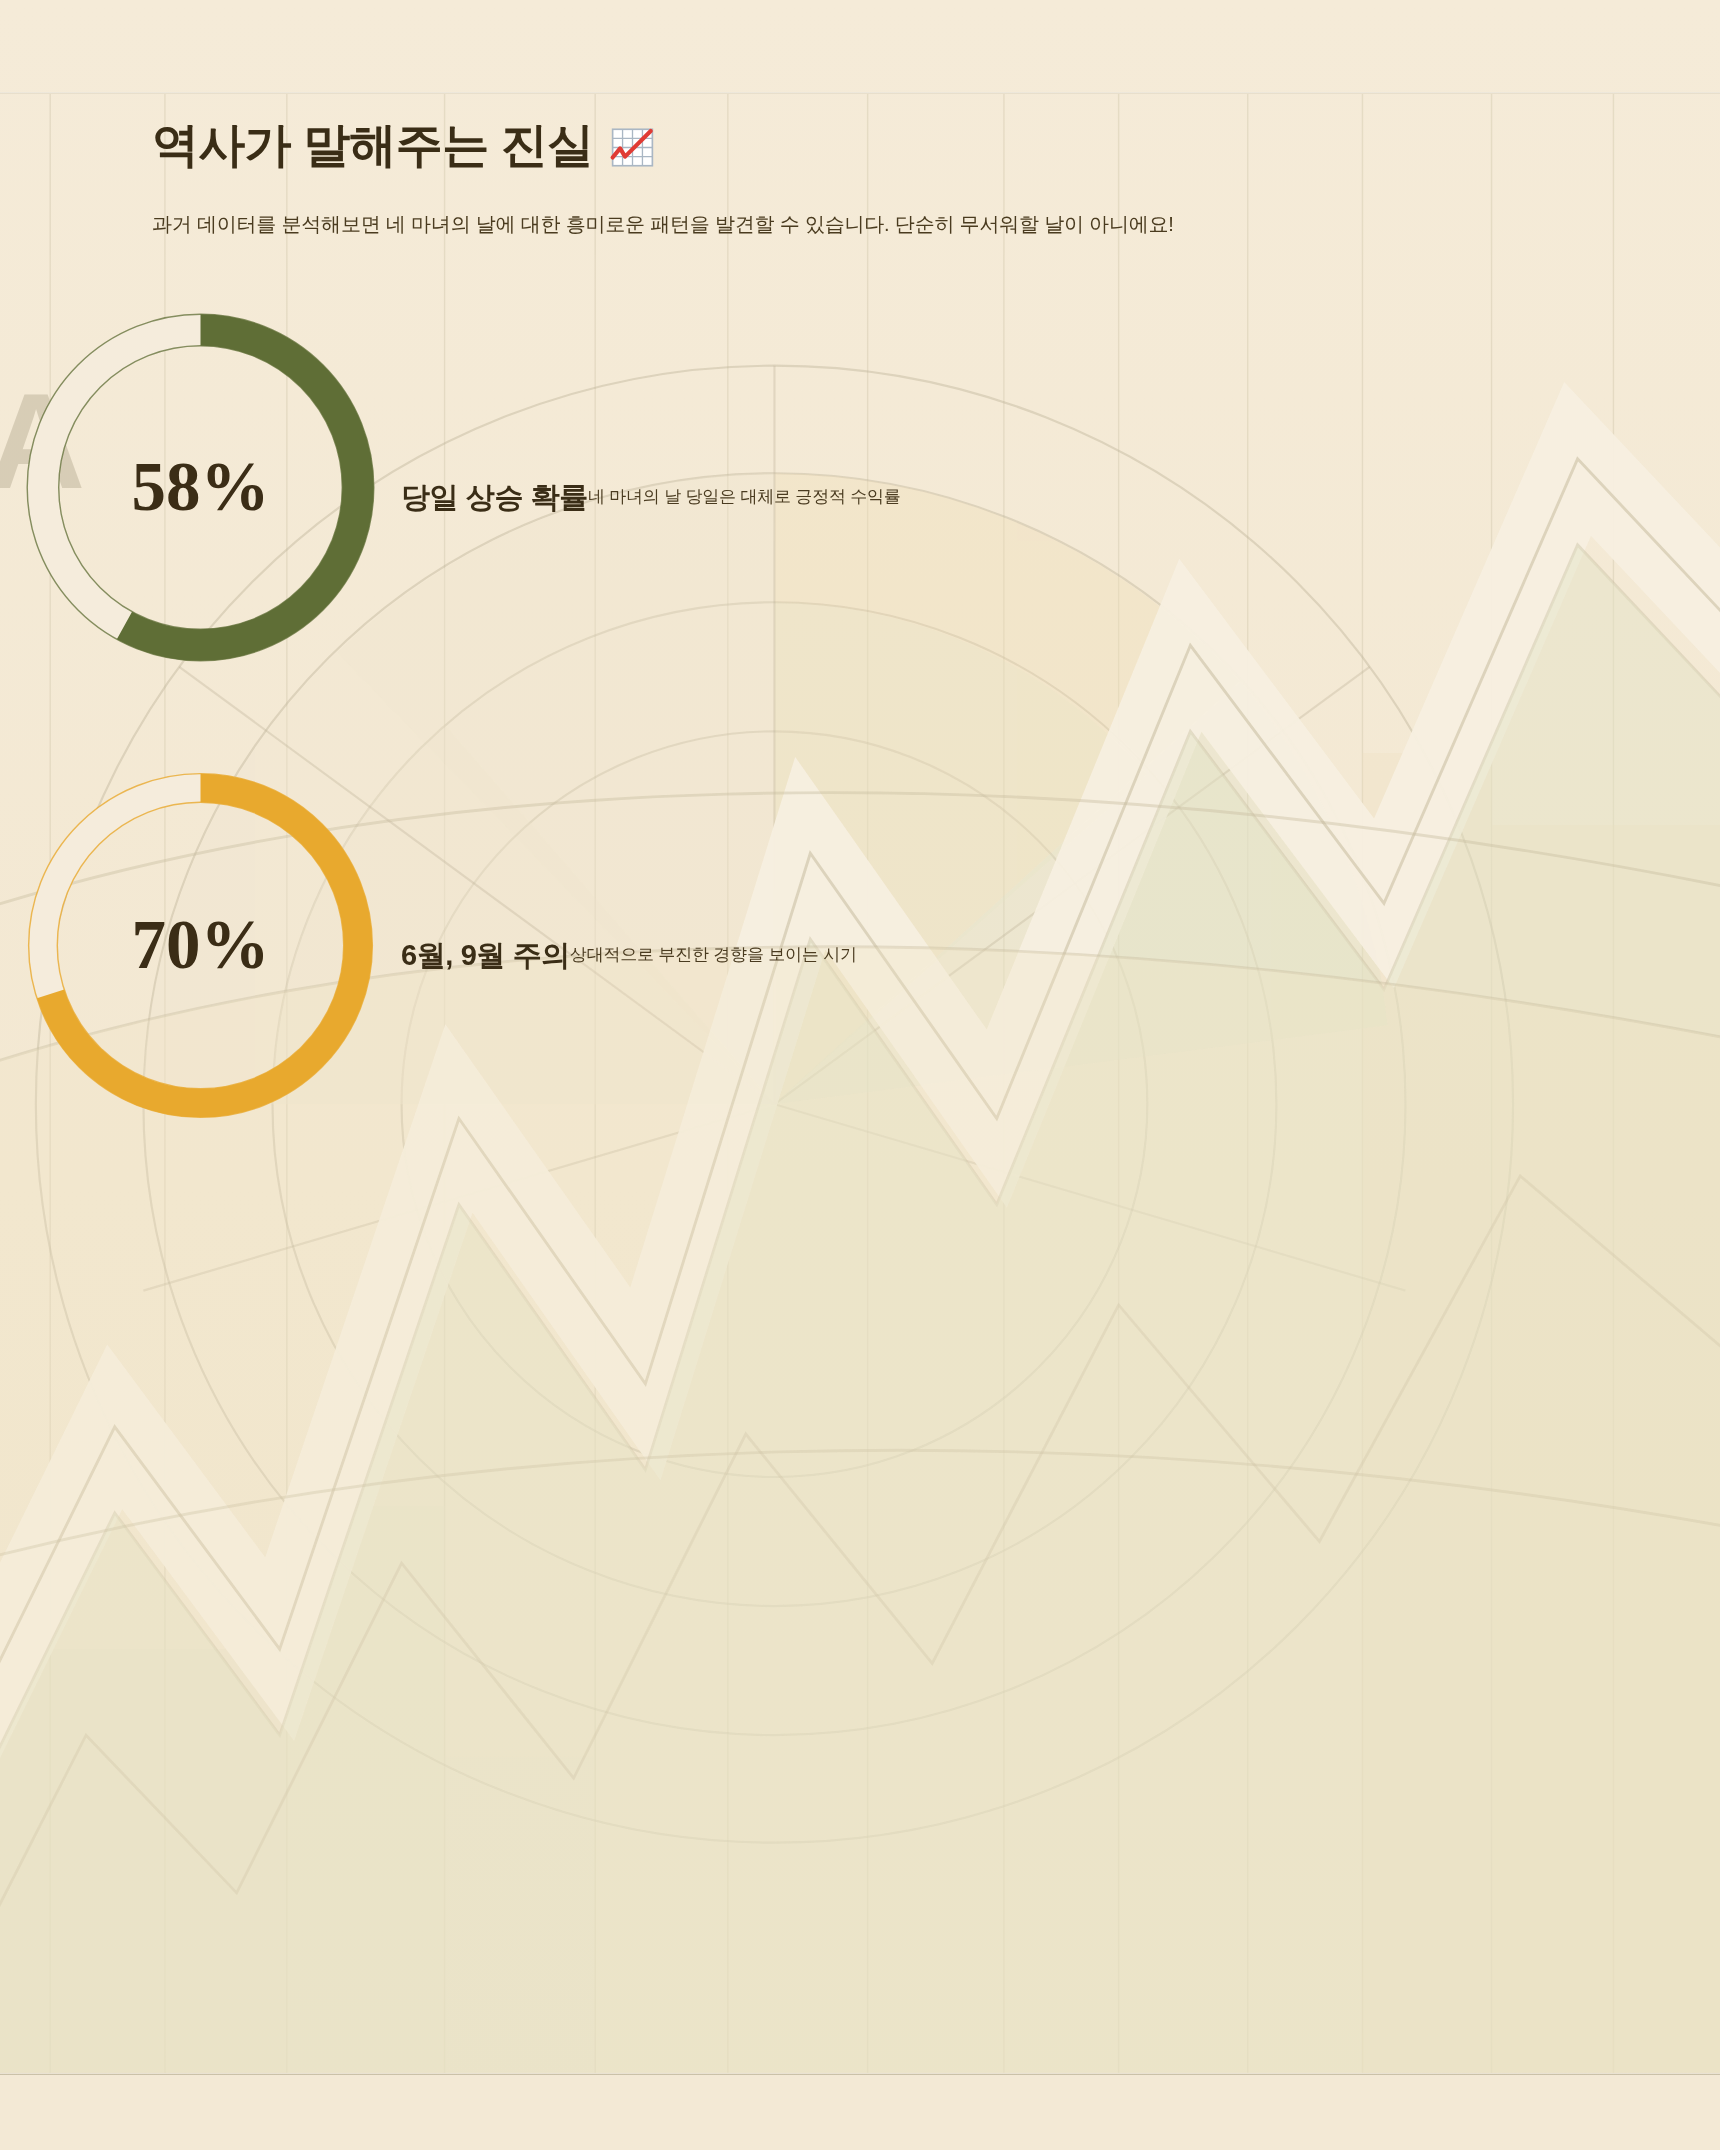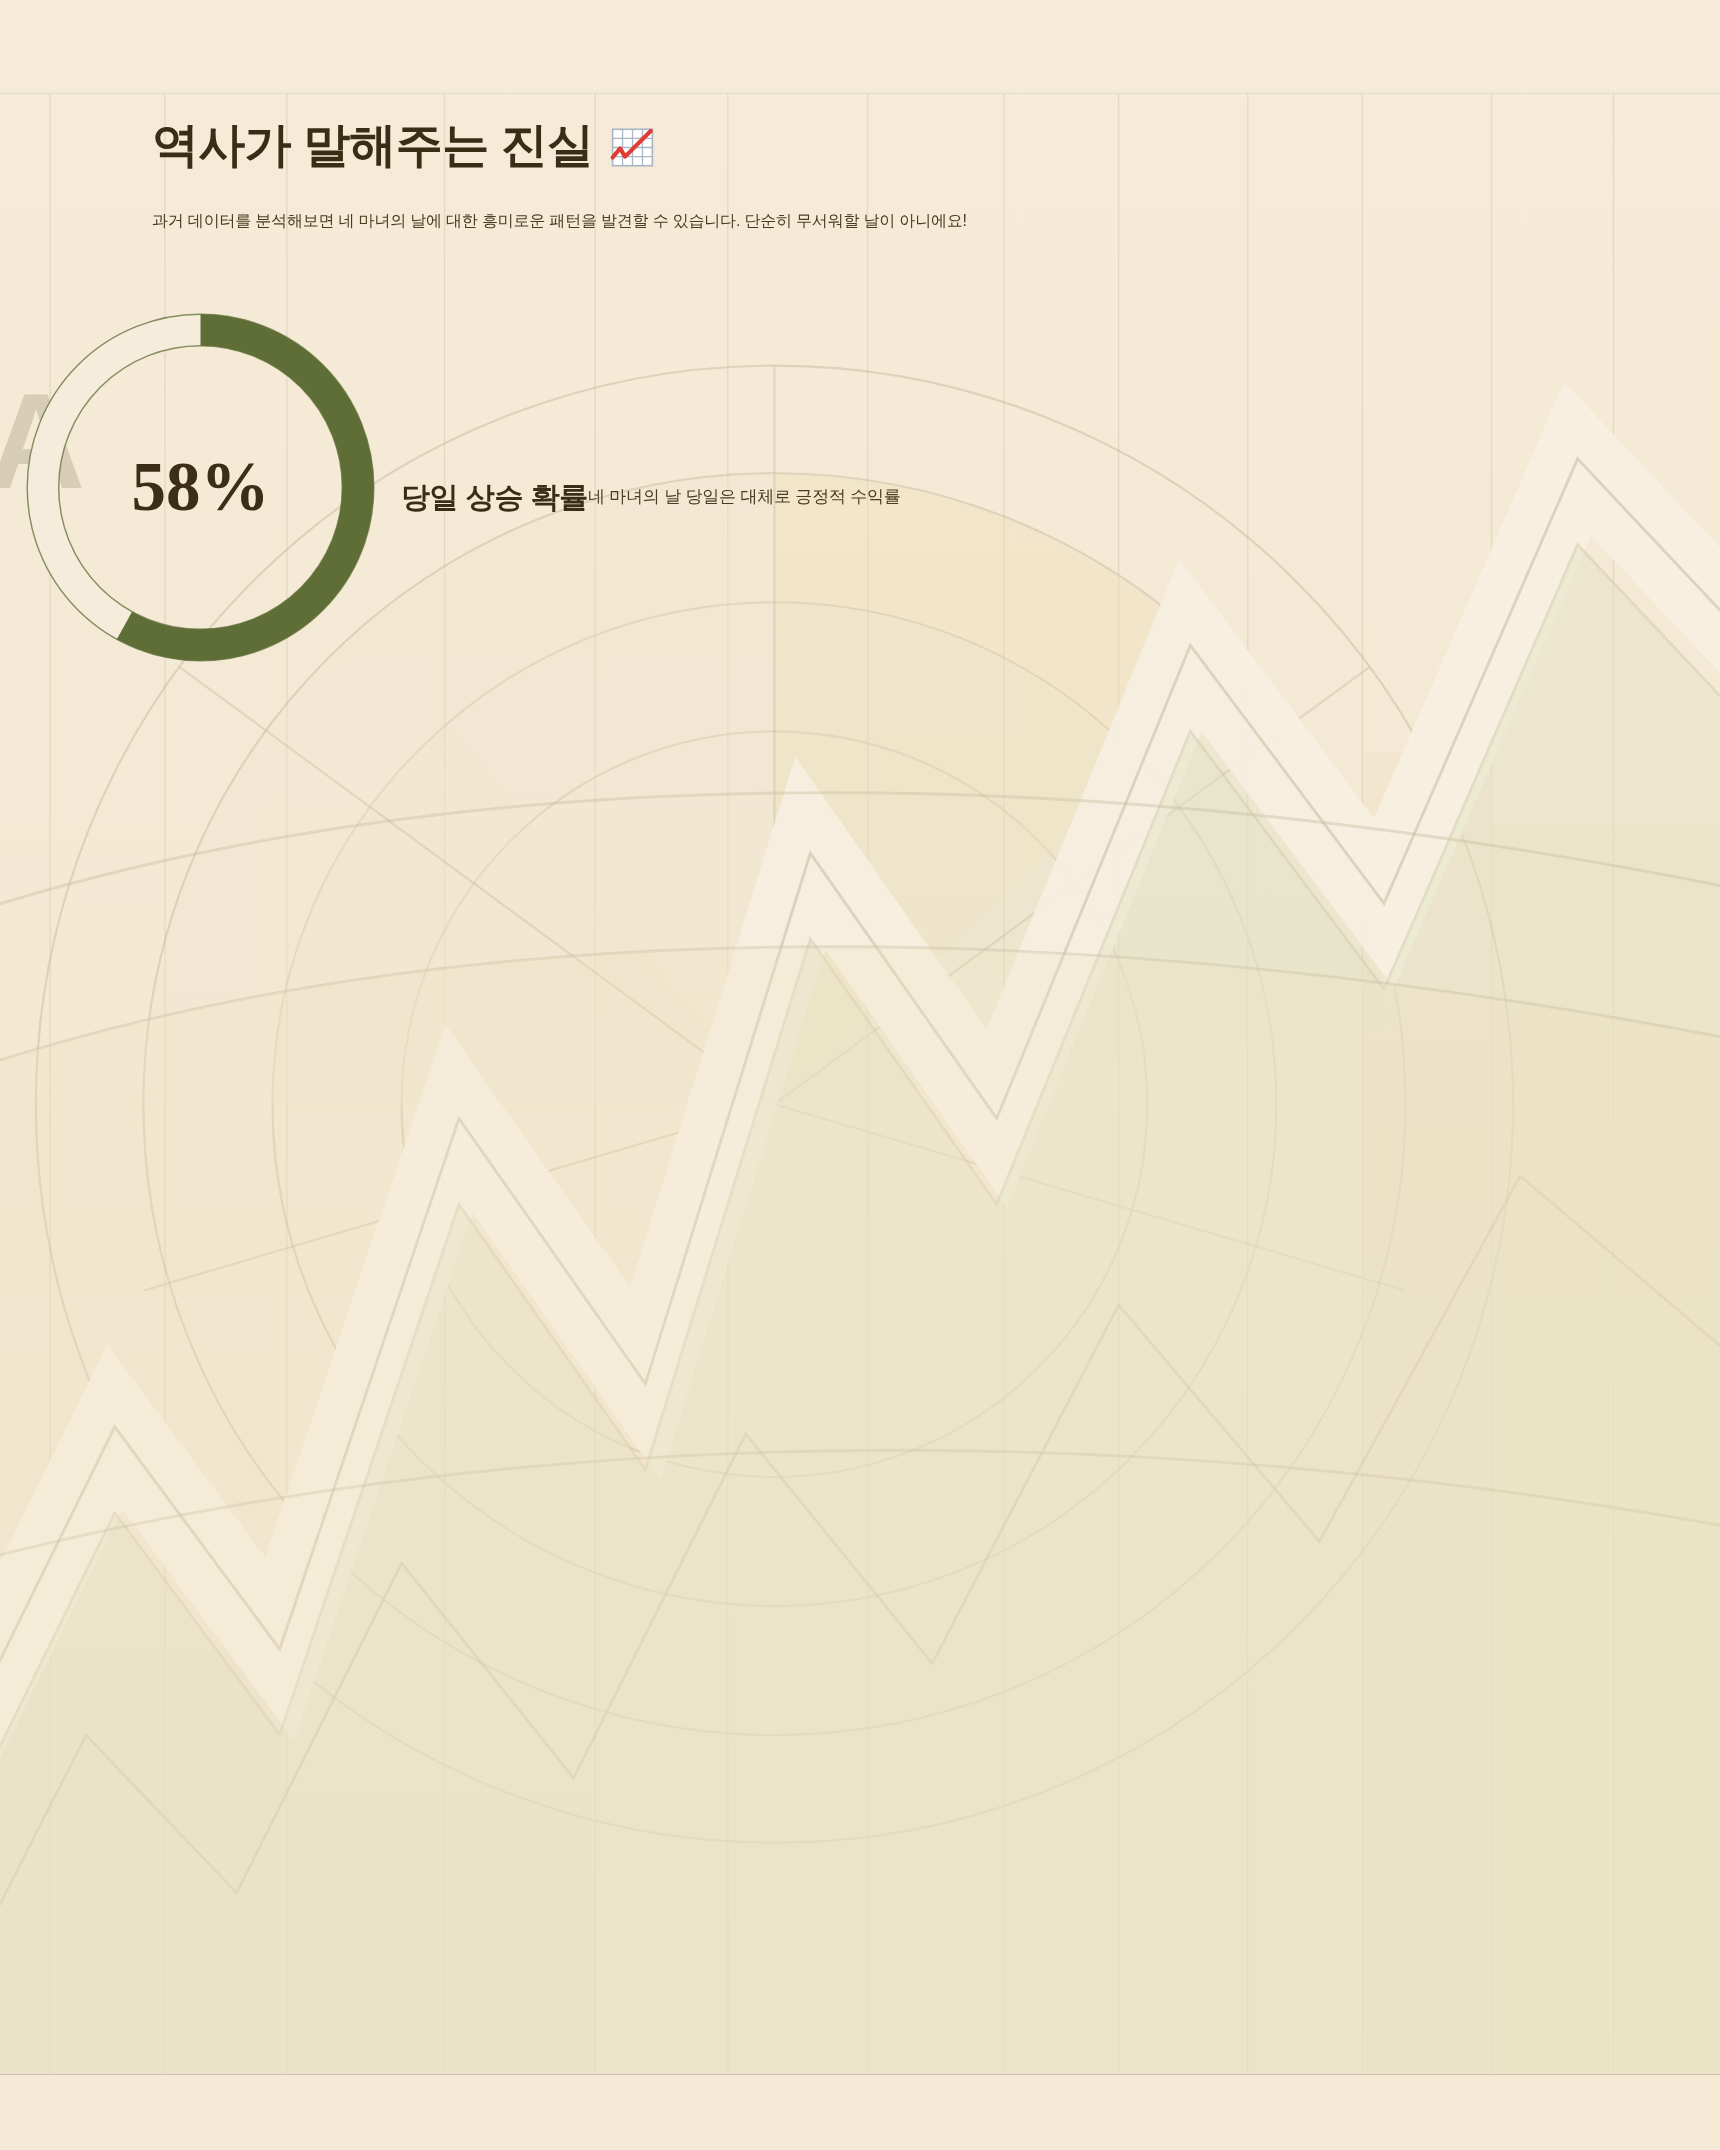--- a/index.html
+++ b/index.html
@@ -106,21 +106,21 @@
   .title-emoji {
     display: inline-block;
     width: 53px;
     height: 53px;
     position: relative;
     top: 2.9px;
   }
   .page-subtitle {
     margin: 37px 0 0 0;
     font-family: "Liberation Sans", sans-serif;
-    font-size: 16px;
+    font-size: 20px;
     font-weight: 400;
     color: #4a3b1f;
     letter-spacing: -0.2px;
     line-height: 1.5;
     white-space: nowrap;
   }
 
   .stats {
     position: absolute;
     left: 0;
@@ -308,17 +308,30 @@
             <circle cx="280" cy="280" r="198" fill="none" stroke="#5f6e36" stroke-width="2" opacity="0.75"></circle>
             <circle cx="280" cy="280" r="220" fill="none" stroke="#5f6e36" stroke-width="44" stroke-dasharray="801.7 580.6" stroke-dashoffset="0"></circle>
           </svg>
           <div class="donut-value">58%</div>
         </div>
         <div class="stat-label">당일 상승 확률</div>
         <div class="stat-desc">네 마녀의 날 당일은 대체로 긍정적 수익률</div>
       </div>
 
 
+      <div class="stat-card">
+        <div class="donut-wrap">
+          <svg class="donut-svg" viewBox="0 0 560 560">
+            <circle cx="280" cy="280" r="220" fill="none" stroke="#f5ecdc" stroke-width="40"></circle>
+            <circle cx="280" cy="280" r="240" fill="none" stroke="#e8a92e" stroke-width="2" opacity="0.8"></circle>
+            <circle cx="280" cy="280" r="200" fill="none" stroke="#e8a92e" stroke-width="2" opacity="0.8"></circle>
+            <circle cx="280" cy="280" r="220" fill="none" stroke="#e8a92e" stroke-width="40" stroke-dasharray="967.6 414.7" stroke-dashoffset="0"></circle>
+          </svg>
+          <div class="donut-value">70%</div>
+        </div>
+        <div class="stat-label">6월, 9월 주의</div>
+        <div class="stat-desc">상대적으로 부진한 경향을 보이는 시기</div>
+      </div>
 
     </div>
   </div>
 </div>
 
 
 </body></html>

